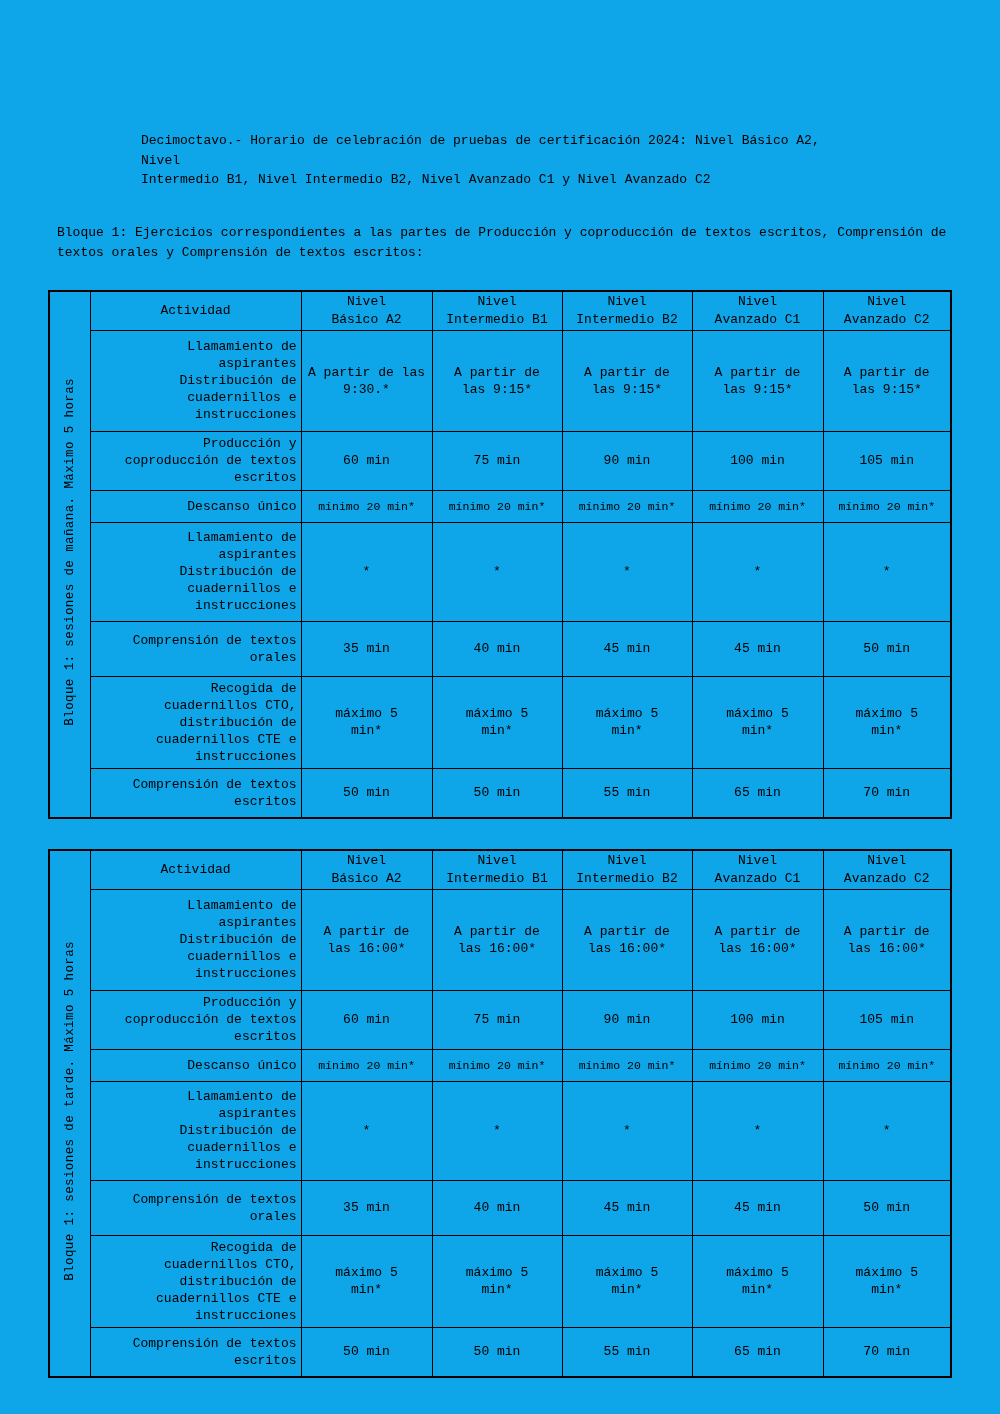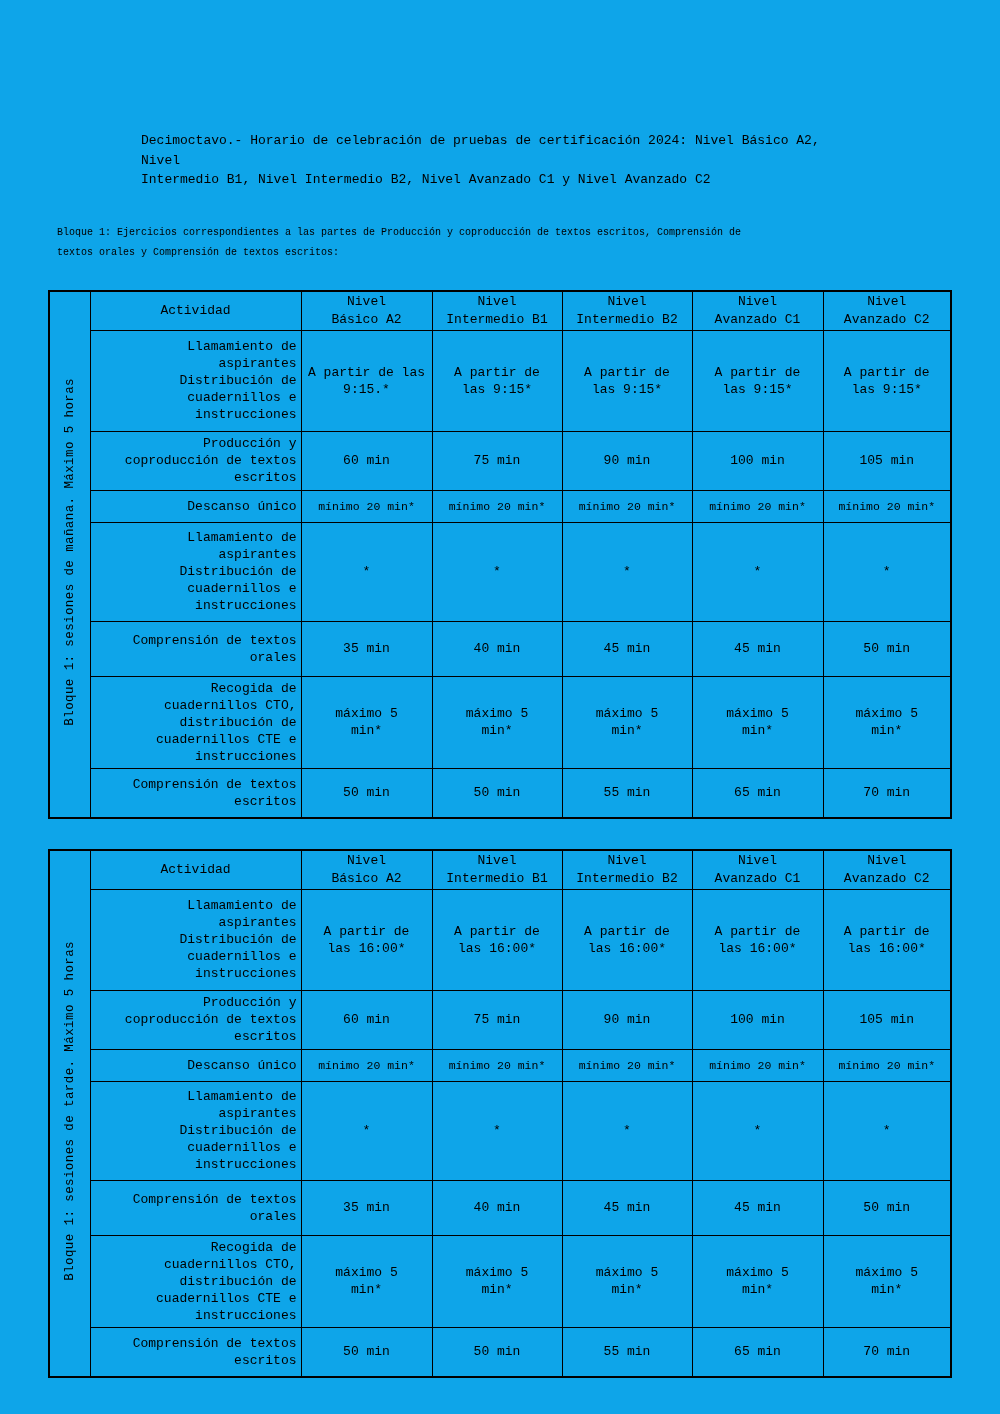--- a/index.html
+++ b/index.html
@@ -24,21 +24,21 @@
     padding-right: 140px;
     font-size: 13px;
     line-height: 19.5px;
     white-space: pre-line;
   }
   .intro {
     margin: 0;
     padding-top: 33px;
     padding-left: 57px;
     padding-right: 45px;
-    font-size: 10px;
+    font-size: 13px;
     line-height: 20.5px;
     white-space: pre-line;
   }
   .table-block { margin-top: 26px; margin-left: 48px; }
   .table-block-2 { margin-top: 30px; }
 
   table.schedule {
     border-collapse: collapse;
     table-layout: fixed;
     width: 904px;
@@ -133,21 +133,21 @@
             <th class="colhead">Nivel
 Avanzado C2</th>
           </tr>
           <tr>
             <td class="activity">Llamamiento de
 aspirantes
 Distribución de
 cuadernillos e
 instrucciones</td>
             <td class="value">A partir de las
-9:15.*</td>
+9:30.*</td>
             <td class="value">A partir de
 las 9:15*</td>
             <td class="value">A partir de
 las 9:15*</td>
             <td class="value">A partir de
 las 9:15*</td>
             <td class="value">A partir de
 las 9:15*</td>
           </tr>
           <tr>

